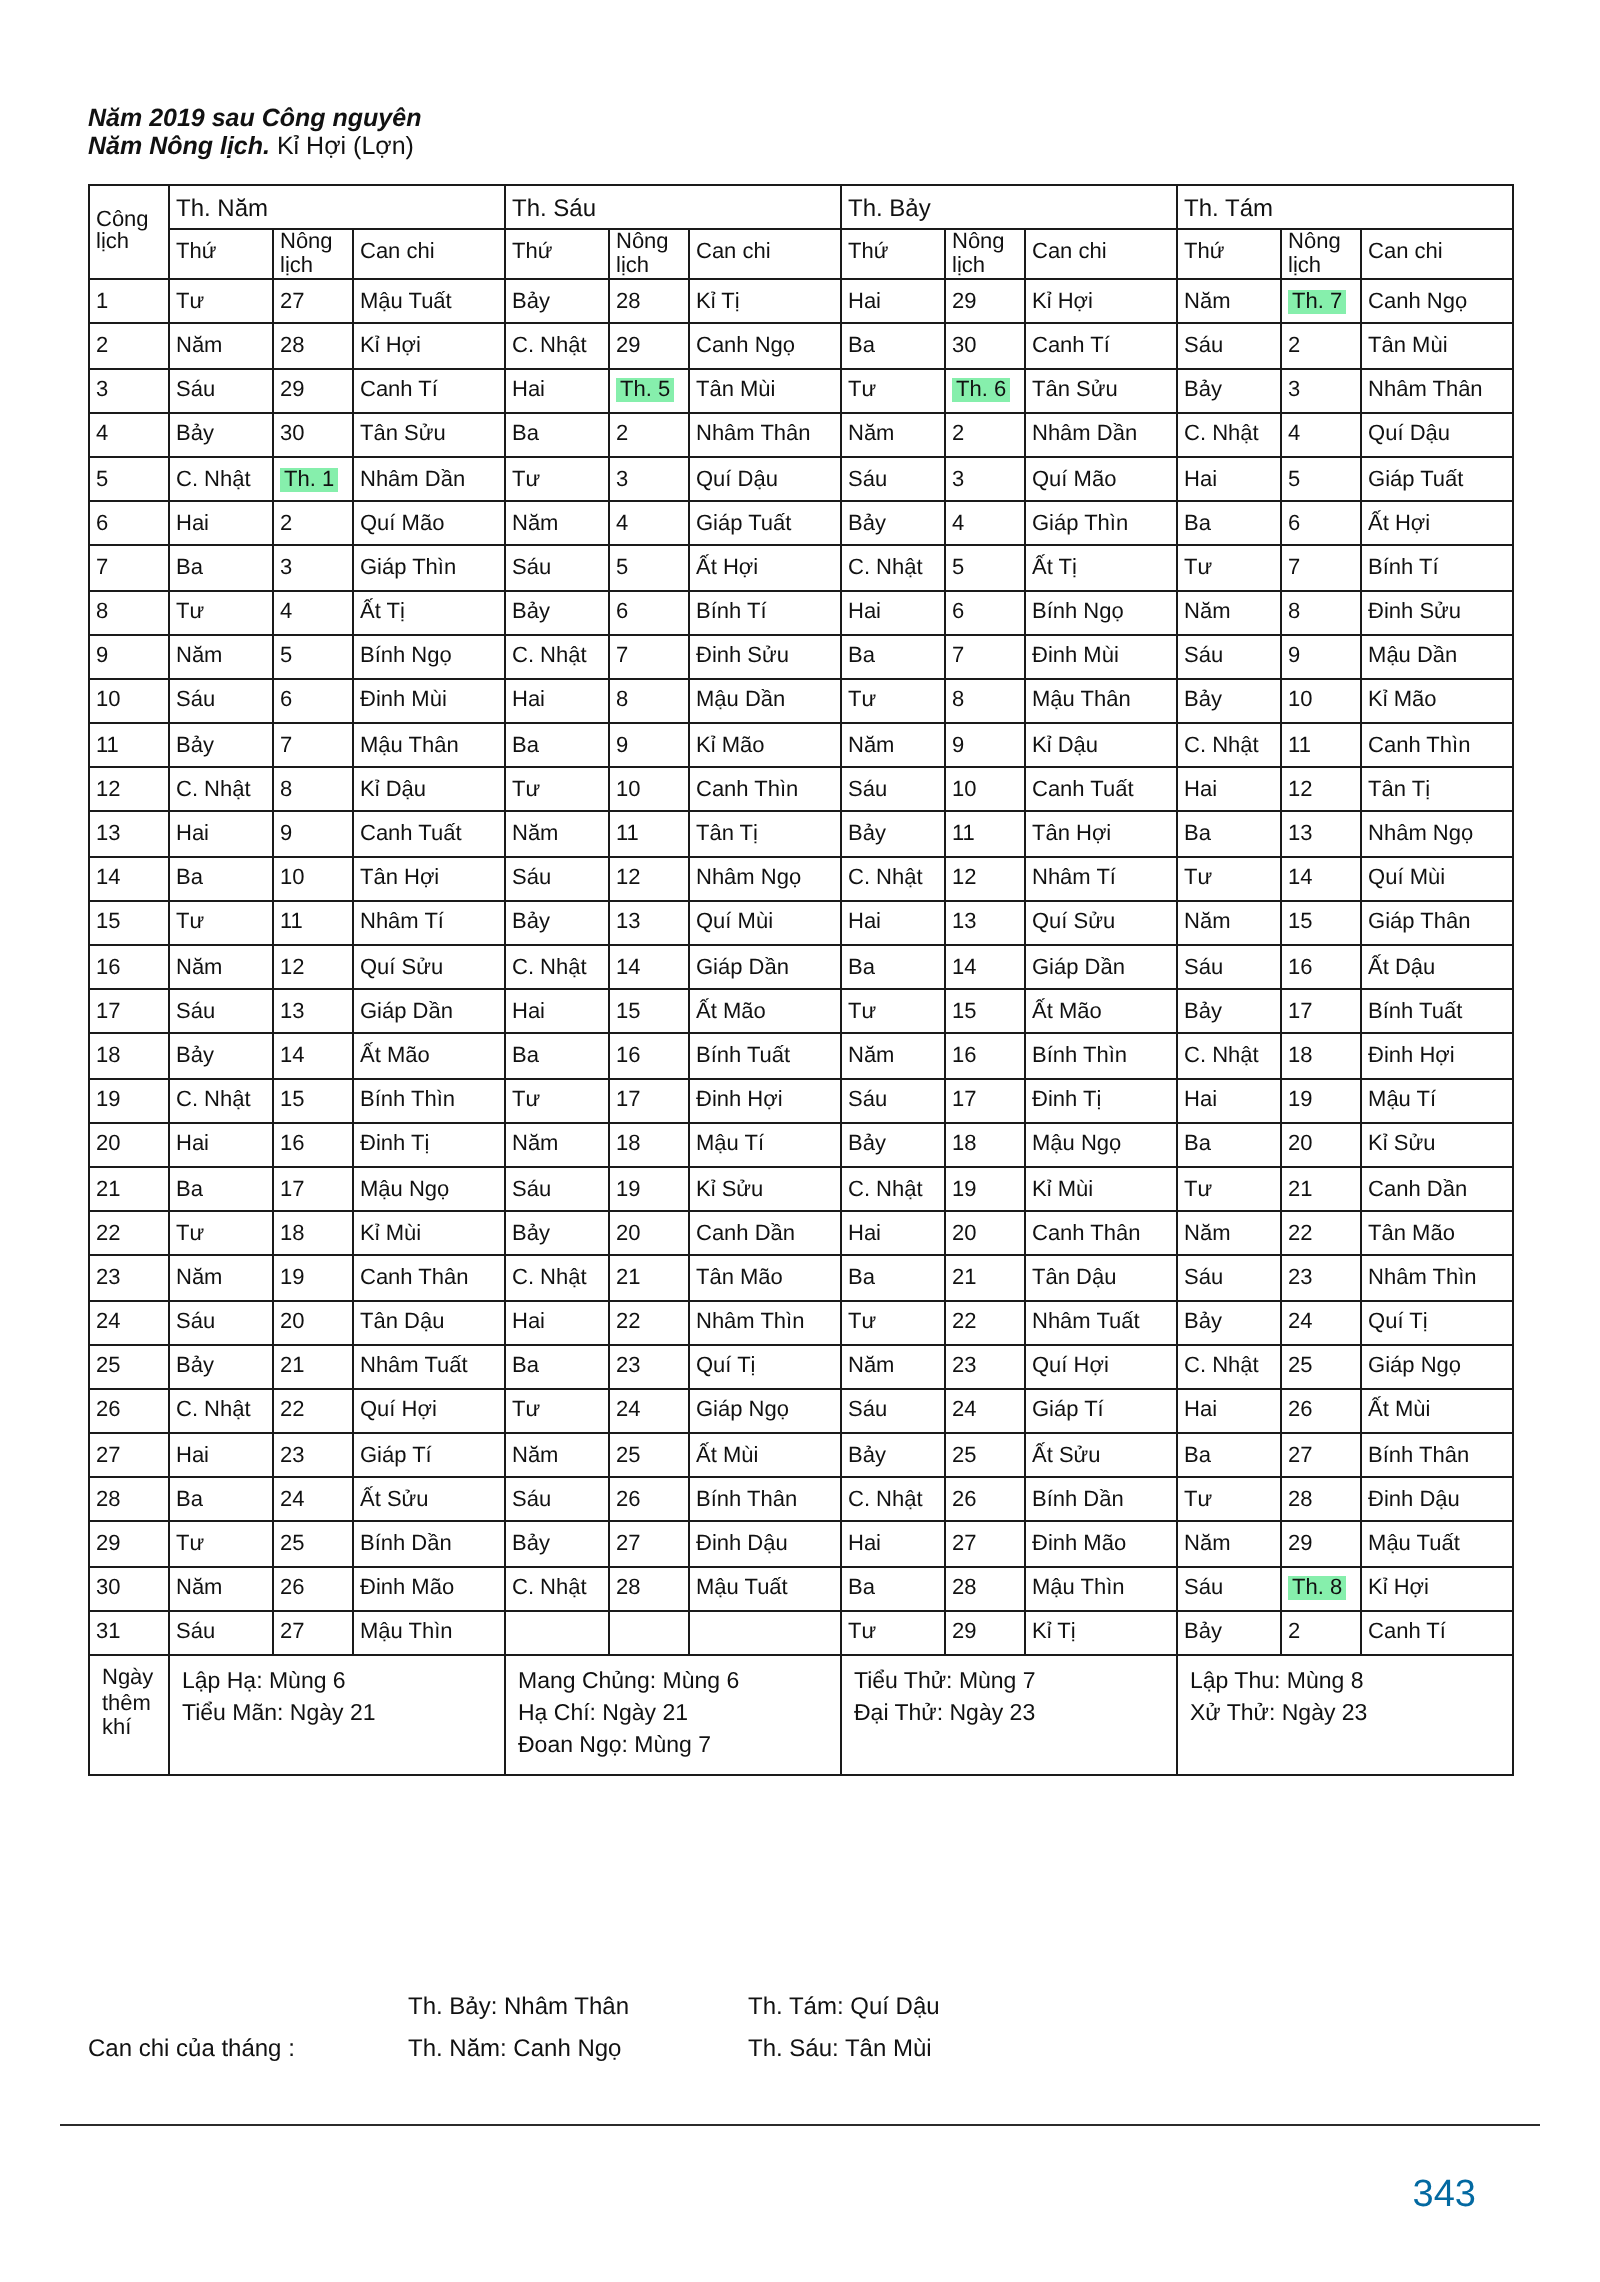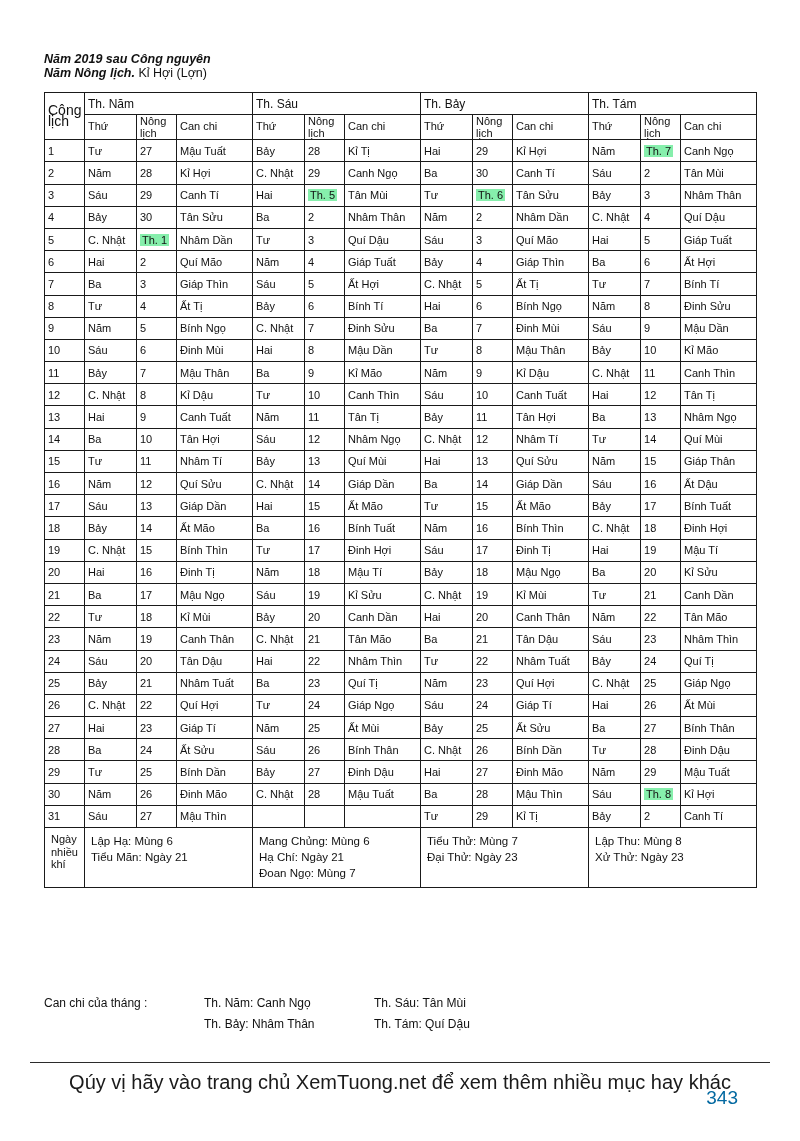--- a/index.html
+++ b/index.html
@@ -194,21 +194,21 @@
         <col class="c-thu">
           <col class="c-nong">
           <col class="c-can">
         <col class="c-thu">
           <col class="c-nong">
           <col class="c-can">
       </colgroup>
       <thead>
         <tr>
           <th rowspan="2" class="hdr-cell">
-            <div style="font-size:14px;line-height:11.5px;text-align:left;">
+            <div style="font-size:11px;line-height:11.5px;text-align:left;">
               <div>Công</div>
               <div>lịch</div>
             </div>
           </th>
           <th colspan="3" class="month">Th. Năm</th>
           <th colspan="3" class="month">Th. Sáu</th>
           <th colspan="3" class="month">Th. Bảy</th>
           <th colspan="3" class="month">Th. Tám</th>
         </tr>
         <tr>
@@ -709,21 +709,21 @@
           <col class="tiet-col">
           <col class="tiet-col">
           <col class="tiet-col">
           <col class="tiet-col">
       </colgroup>
       <tbody>
           <tr>
         <td class="tiet-label">
           <div style="line-height:12.5px;">
             <div>Ngày</div>
-            <div>nhiều</div>
+            <div>thêm</div>
             <div>khí</div>
           </div>
         </td>
         <td>
           <div class="tiet-line">Lập Hạ: Mùng 6</div>
           <div class="tiet-line">Tiểu Mãn: Ngày 21</div>
         </td>
         <td>
           <div class="tiet-line">Mang Chủng: Mùng  6</div>
           <div class="tiet-line">Hạ Chí: Ngày 21</div>
@@ -737,28 +737,27 @@
           <div class="tiet-line">Lập Thu: Mùng 8</div>
           <div class="tiet-line">Xử Thử: Ngày 23</div>
         </td>
       </tr>
     </tbody>
       </table>
   </div>
 
   <div class="canchi">
     <div class="row">
+      <div class="lbl">&nbsp;</div>
+      <div class="c1">Th. Bảy: Nhâm Thân</div>
+      <div class="c2">Th. Tám: Quí Dậu</div>
+    </div>
+    <div class="row">
       <div class="lbl">Can chi của tháng :</div>
       <div class="c1">Th. Năm: Canh Ngọ</div>
       <div class="c2">Th. Sáu: Tân Mùi</div>
     </div>
-    <div class="row">
-      <div class="lbl">&nbsp;</div>
-      <div class="c1">Th. Bảy: Nhâm Thân</div>
-      <div class="c2">Th. Tám: Quí Dậu</div>
-    </div>
   </div>
 
   <div class="rule-top"></div>
-  <div class="banner">Qúy vị hãy vào trang chủ XemTuong.net để xem thêm nhiều mục hay khác</div>
   <div class="pageno">343</div>
 
 </div>
 
 </body></html>

